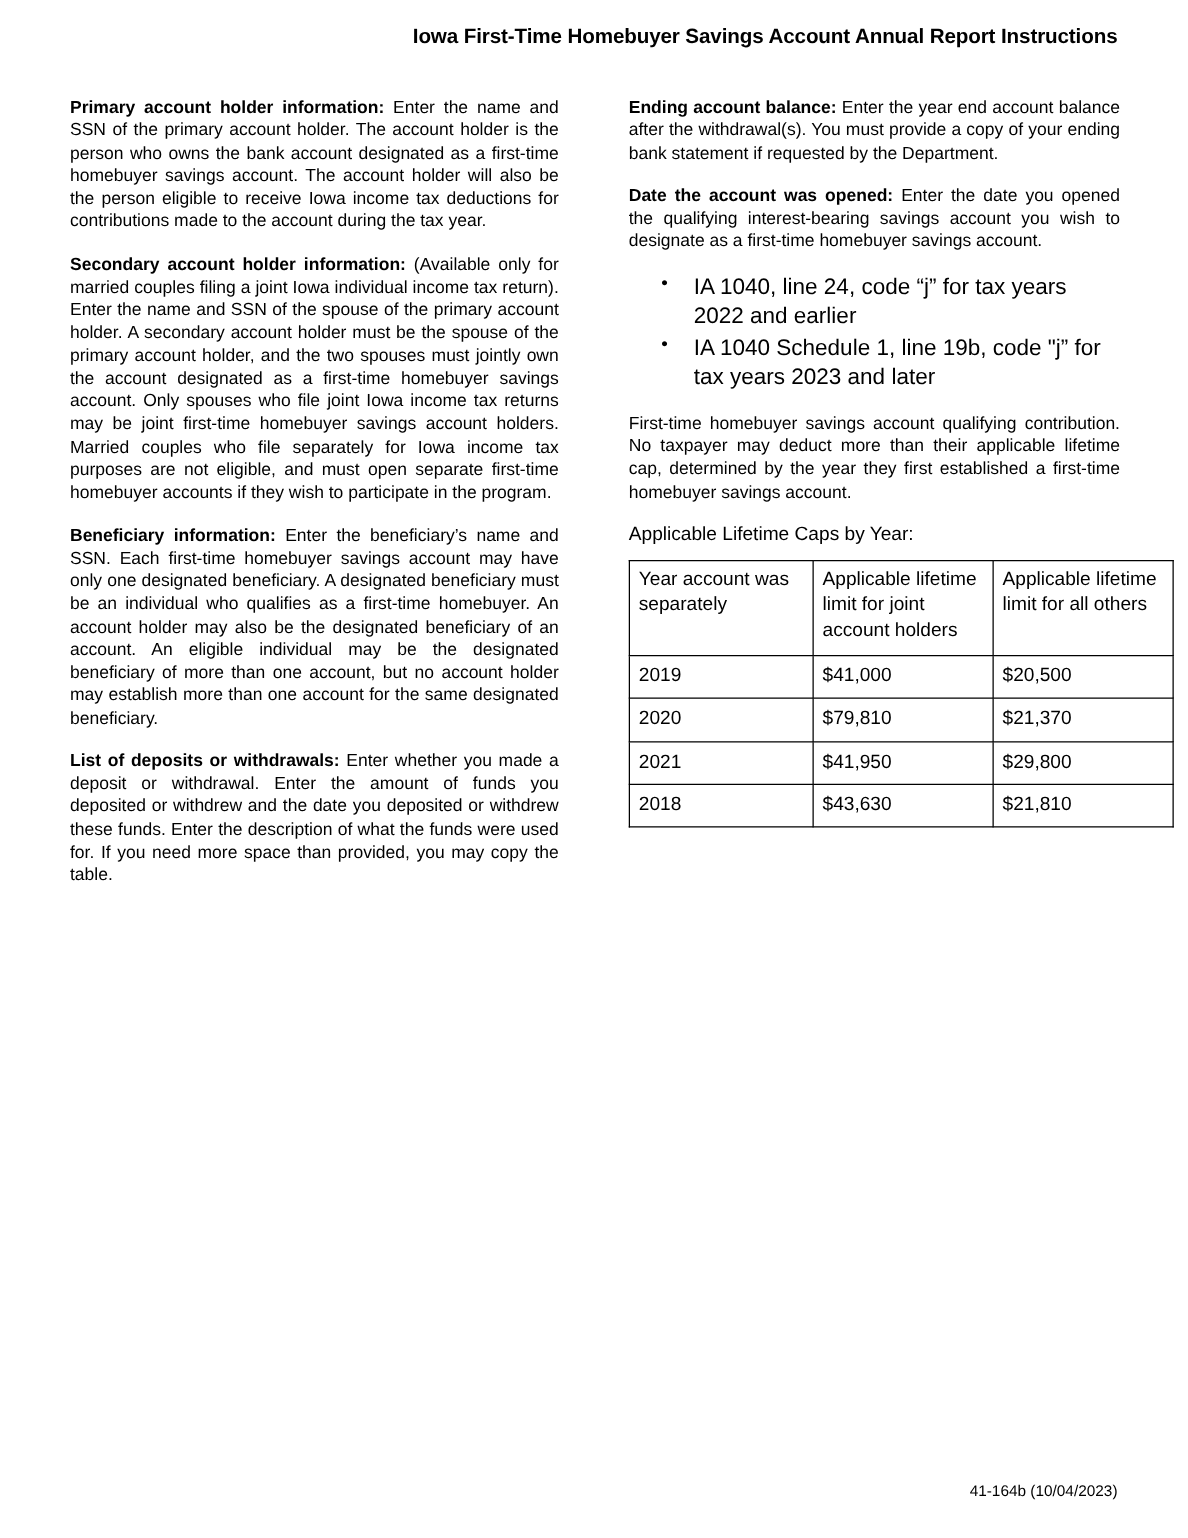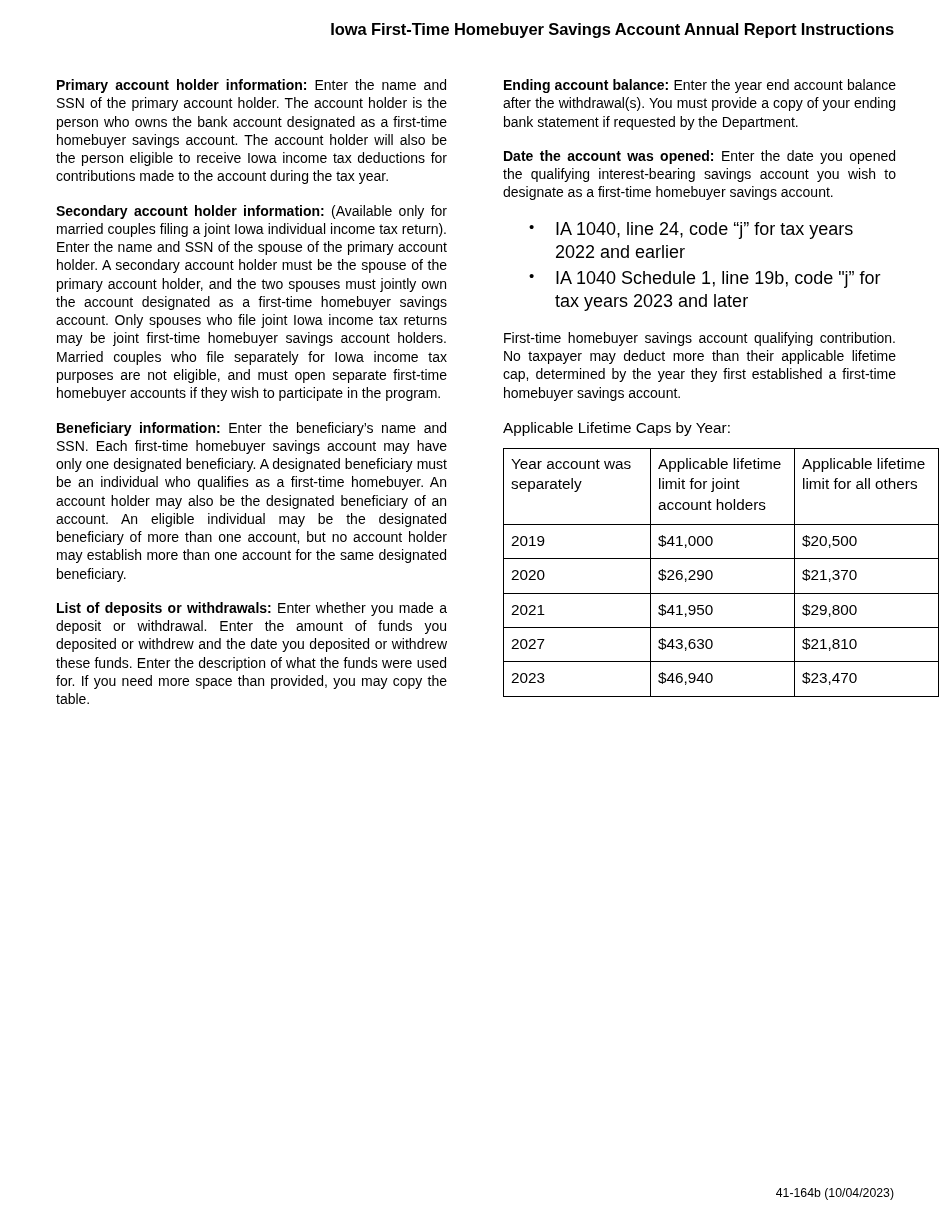--- a/index.html
+++ b/index.html
@@ -160,37 +160,32 @@
             <td class="c1">Applicable lifetime limit for joint account holders</td>
             <td class="c2">Applicable lifetime limit for all others</td>
           </tr>
           <tr class="data">
             <td class="c0">2019</td>
             <td class="c1">$41,000</td>
             <td class="c2">$20,500</td>
           </tr>
           <tr class="data">
             <td class="c0">2020</td>
-            <td class="c1">$26,290</td>
+            <td class="c1">$79,810</td>
             <td class="c2">$21,370</td>
           </tr>
           <tr class="data">
             <td class="c0">2021</td>
             <td class="c1">$41,950</td>
             <td class="c2">$29,800</td>
           </tr>
           <tr class="data">
-            <td class="c0">2027</td>
+            <td class="c0">2018</td>
             <td class="c1">$43,630</td>
             <td class="c2">$21,810</td>
-          </tr>
-          <tr class="data">
-            <td class="c0">2023</td>
-            <td class="c1">$46,940</td>
-            <td class="c2">$23,470</td>
           </tr>
         </tbody>
       </table>
 
     </div>
 
   </div>
 
   <div class="footer">41-164b (10/04/2023)</div>
 

